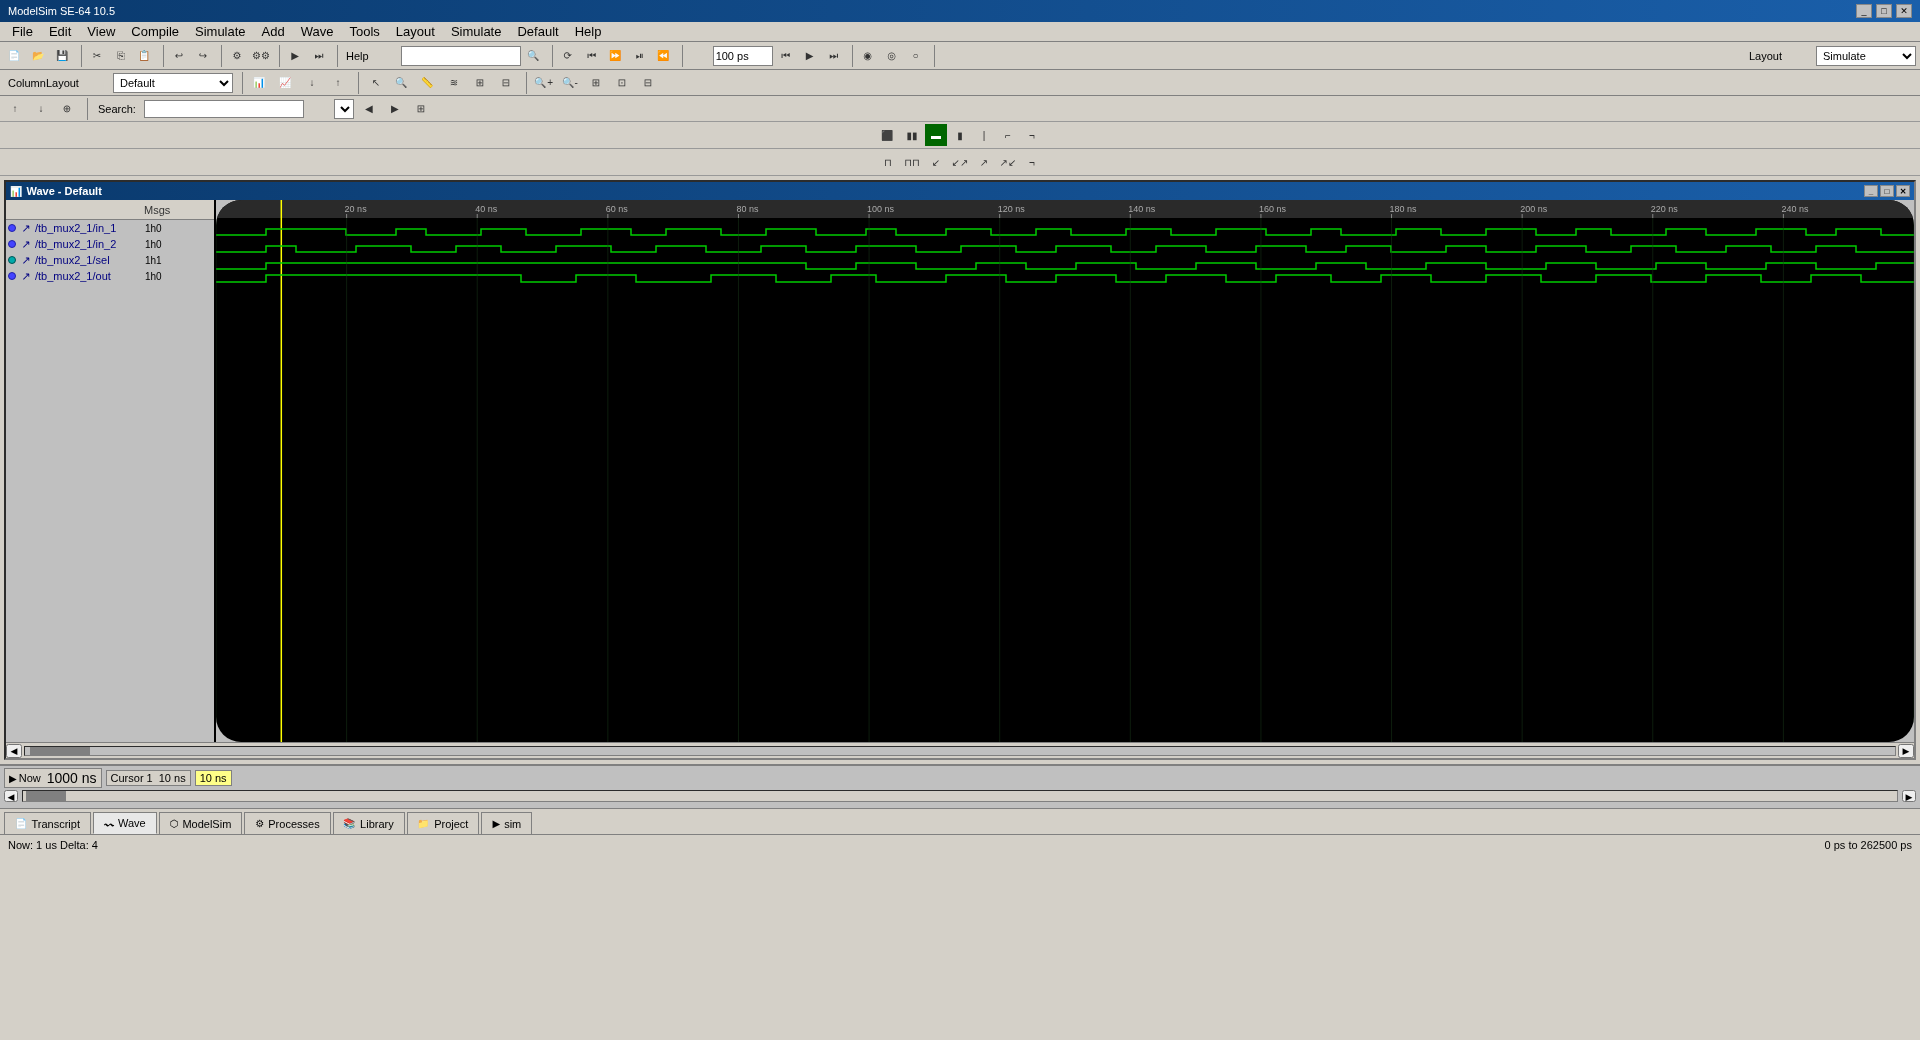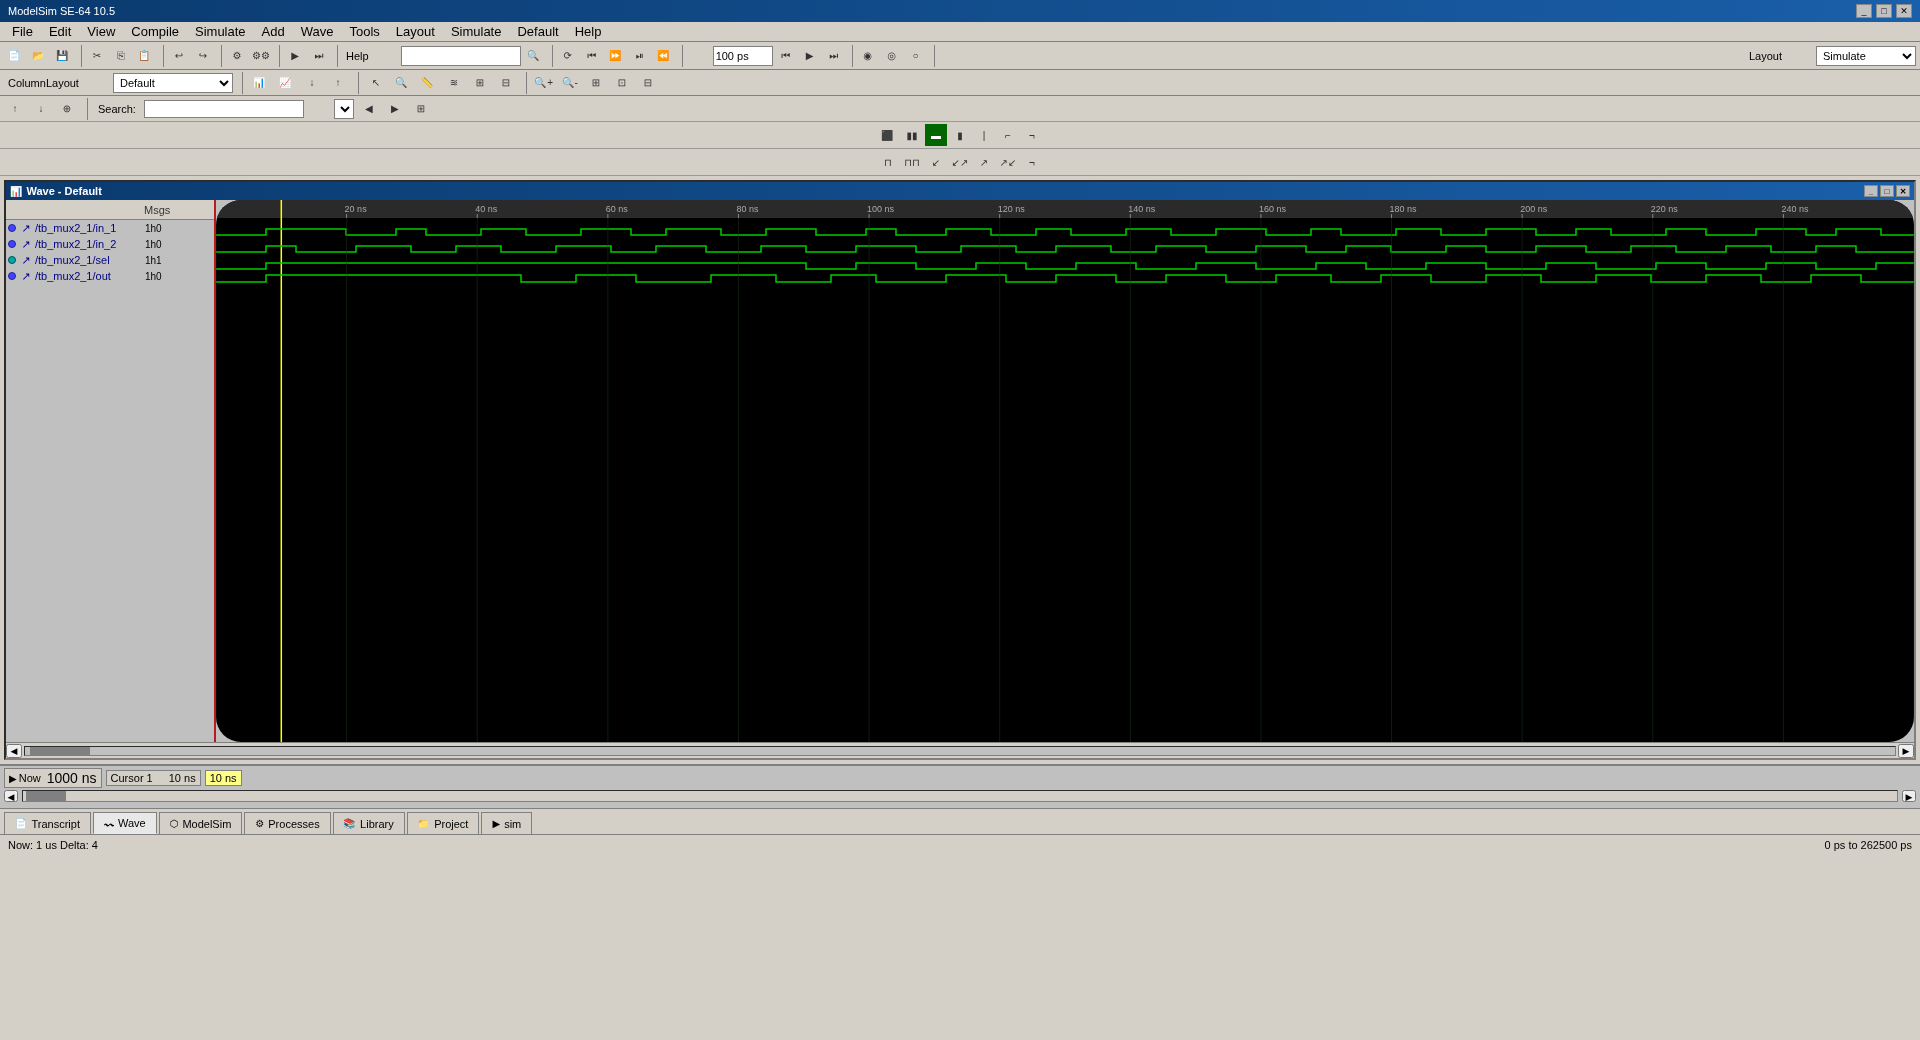--- a/index.html
+++ b/index.html
@@ -115,21 +115,21 @@
     #wave-content {
       display: flex;
       flex: 1;
       overflow: hidden;
     }
 
     
     #signal-list {
       width: 210px;
       background: #c0c0c0;
-      border-right: 2px solid #b91c1c;
+      border-right: 2px solid #000000;
       display: flex;
       flex-direction: column;
       flex-shrink: 0;
     }
     #signal-header {
       height: 20px;
       background: #d4d0c8;
       border-bottom: 1px solid #808080;
       display: flex; align-items: center;
       padding: 0 4px;
@@ -504,21 +504,21 @@
 </div>
 
 <div id="bottom-panel">
   <div class="bottom-row">
 
     <div style="display:flex; align-items:center; gap:2px; background:#d4d0c8; padding:1px 4px; border: 1px solid #808080; font-size:11px;">
       <span style="font-size:10px;">▶</span>
       <span style="font-size:11px;">Now</span>
       <span style="font-size:14px; margin-left:4px;">1000 ns</span>
     </div>
-    <div style="display:flex; align-items:center; gap:12px; background:#d4d0c8; padding:1px 4px; border: 1px solid #808080; font-size:11px;">
+    <div style="display:flex; align-items:center; gap:2px; background:#d4d0c8; padding:1px 4px; border: 1px solid #808080; font-size:11px;">
       <span style="font-size:11px;">Cursor 1</span>
       <span style="font-size:11px; margin-left:4px;">10 ns</span>
     </div>
     <div style="display:flex; align-items:center; gap:2px; background:#ffff88; padding:1px 4px; border: 1px solid #808080; font-size:11px;">
       <span style="font-size:11px;">10 ns</span>
     </div>
   </div>
   <div class="bottom-row">
     <button style="width:14px;height:12px;font-size:9px;">◀</button>
     <div id="bottom-scrollbar">

